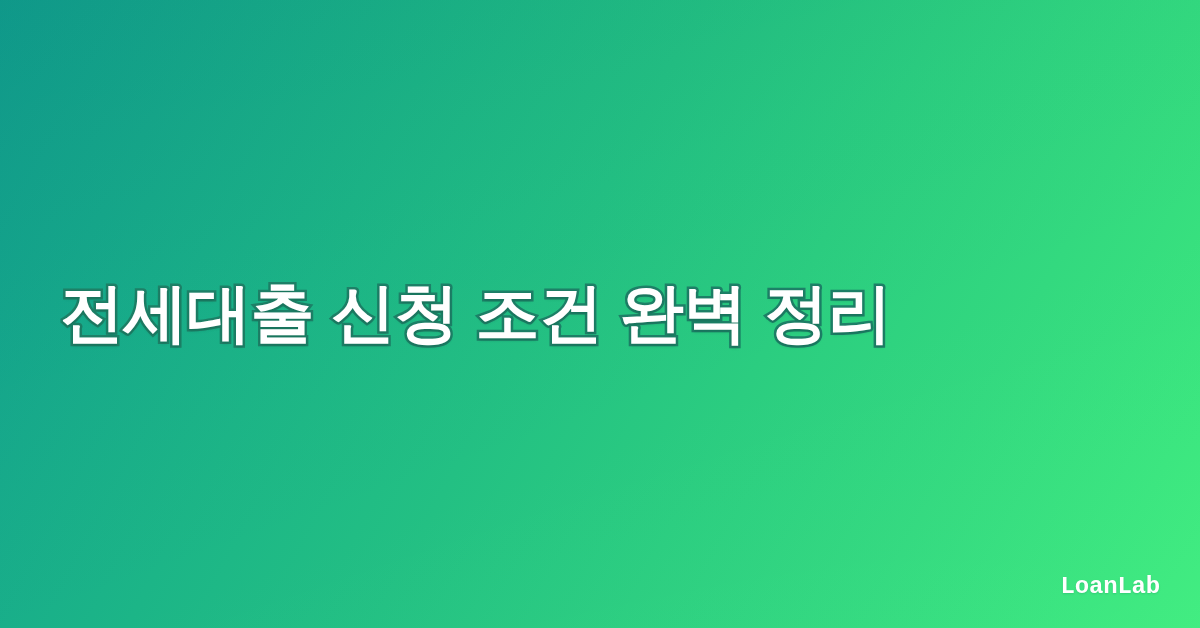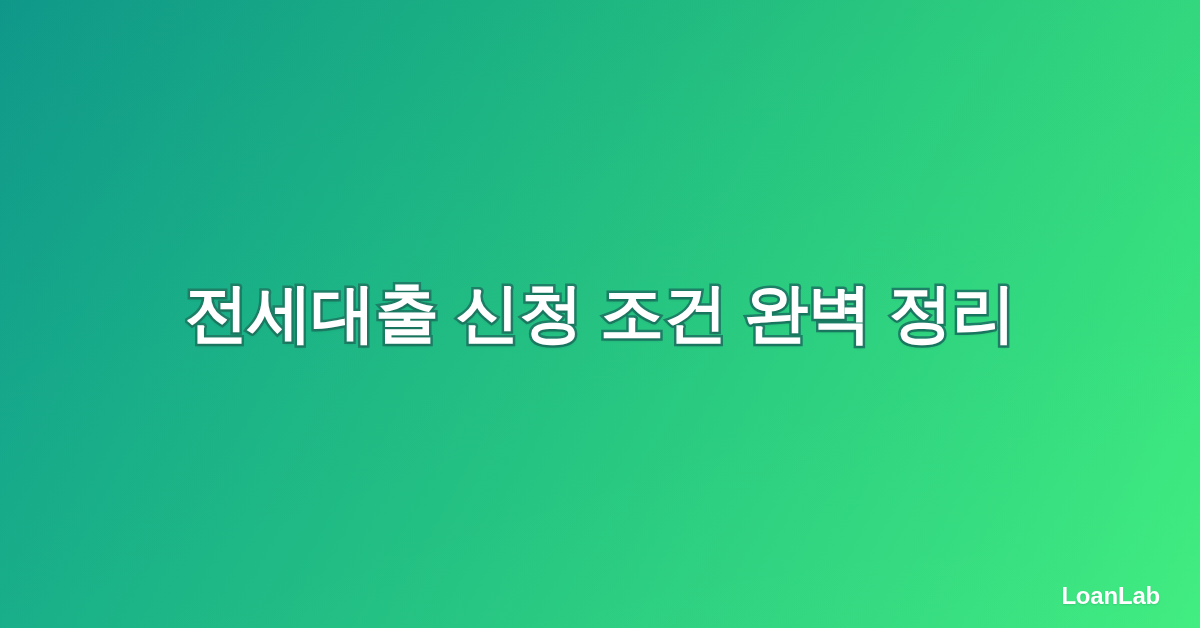--- a/index.html
+++ b/index.html
@@ -44,22 +44,21 @@
   }
 
   .og-title-wrap {
     position: absolute;
     left: 0;
     right: 0;
     top: 0;
     height: 628px;
     display: flex;
     align-items: center;
-    justify-content: center;
-    padding: 0 76px;
+    padding: 0 60px;
     box-sizing: border-box;
   }
 
   .og-title {
     margin: 0;
     font-family: "Liberation Sans", "DejaVu Sans", sans-serif;
     font-size: 64px;
     font-weight: 700;
     line-height: 1.12;
     letter-spacing: -0.5px;
@@ -69,22 +68,22 @@
     
     -webkit-text-stroke: 5px #1d8067;
     paint-order: stroke fill;
     text-shadow:
        0 2px 3px rgba(12, 80, 62, 0.30);
   }
 
   .og-brand {
     position: absolute;
     right: 40px;
-    bottom: 20px;
-    font-family: Liberation Sans, sans-serif;
+    bottom: 29px;
+    font-family: Liberation Mono, monospace;
     font-size: 24px;
     font-weight: 700;
     letter-spacing: -0.2px;
     color: #ffffff;
     line-height: 1;
     text-shadow: 0 1px 2px rgba(10, 90, 65, 0.18);
   }
 </style>
 </head>
 <body>

